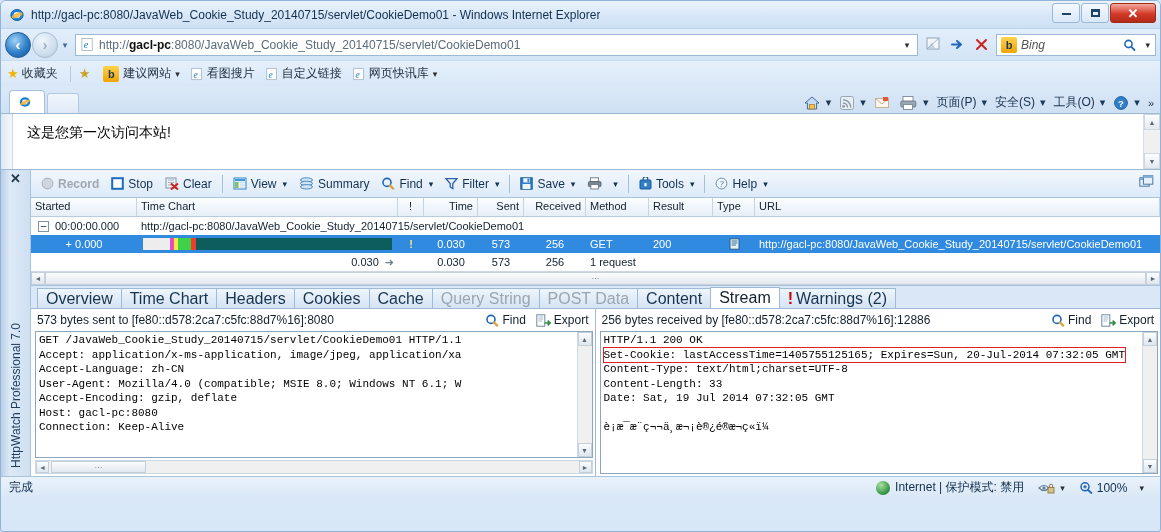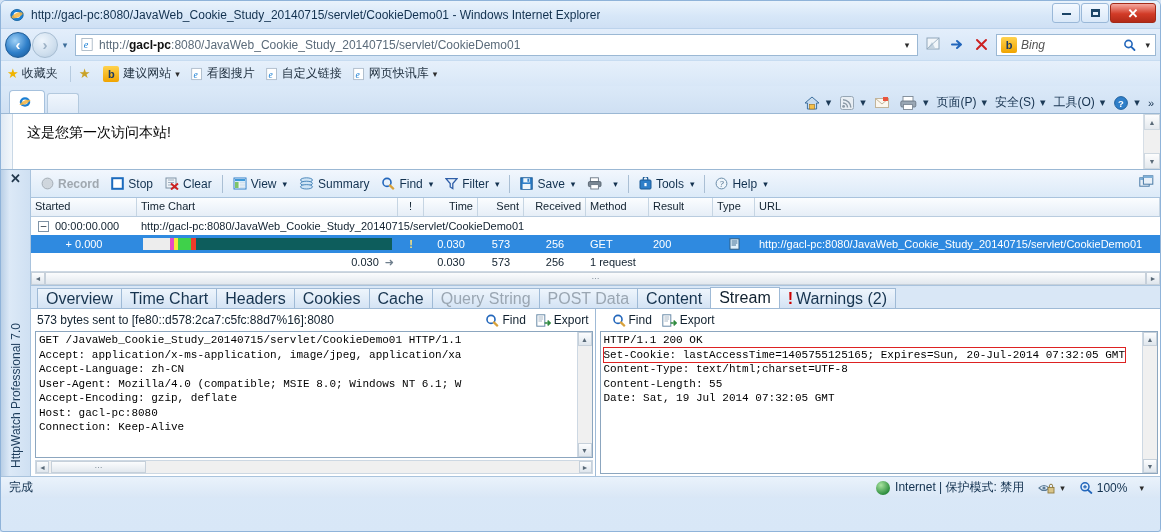--- a/index.html
+++ b/index.html
@@ -836,20 +836,21 @@
           <div class="stream-hscroll">
             <div class="arr">◄</div>
             <div class="thumb">⋯</div>
             <div class="track"></div>
             <div class="arr">►</div>
           </div>
         </div>
 
         <div class="stream-pane">
           <div class="stream-head">
+            <span class="label">256 bytes received by [fe80::d578:2ca7:c5fc:88d7%16]:12886</span>
             <span class="act">
               <span class="ti">
                   <svg width="14" height="13" viewBox="0 0 14 13">
                     <circle cx="6" cy="5.4" r="4" fill="none" stroke="#2266bb" stroke-width="1.6"></circle>
                     <path d="M8.9 8.4 L12.2 11.6" stroke="#d8a13a" stroke-width="2.2" stroke-linecap="round"></path>
                   </svg>
                 </span>
               <span>Find</span>
             </span>
             <span class="act">
@@ -857,21 +858,21 @@
                   <svg width="15" height="13" viewBox="0 0 15 13">
                     <rect x="0.8" y="0.8" width="8" height="11.4" fill="#fff" stroke="#6a8ba8" stroke-width="1"></rect>
                     <path d="M2.4 3 H7.2 M2.4 5 H7.2 M2.4 7 H6" stroke="#9fb0c0" stroke-width="0.9"></path>
                     <path d="M8.6 9 H13.6 M11.6 6.6 L14.2 9 L11.6 11.4" stroke="#2f8a3f" stroke-width="1.5" fill="none"></path>
                   </svg>
                 </span>
               <span>Export</span>
             </span>
           </div>
           <div class="stream-body">
-            <div class="stream-text"><div>HTTP/1.1 200 OK</div><div><span class="hl">Set-Cookie: lastAccessTime=1405755125165; Expires=Sun, 20-Jul-2014 07:32:05 GMT</span></div><div>Content-Type: text/html;charset=UTF-8</div><div>Content-Length: 55</div><div>Date: Sat, 19 Jul 2014 07:32:05 GMT</div><div>&nbsp;</div></div>
+            <div class="stream-text"><div>HTTP/1.1 200 OK</div><div><span class="hl">Set-Cookie: lastAccessTime=1405755125165; Expires=Sun, 20-Jul-2014 07:32:05 GMT</span></div><div>Content-Type: text/html;charset=UTF-8</div><div>Content-Length: 33</div><div>Date: Sat, 19 Jul 2014 07:32:05 GMT</div><div>&nbsp;</div><div>è¡æ¯æ¨ç¬¬ä¸æ¬¡è®¿é®æ¬ç«ï¼</div></div>
             <div class="vscroll">
               <div class="arr">▲</div>
               <div class="arr">▼</div>
             </div>
           </div>
         </div>
 
       </div>
     </div>
   </div>

